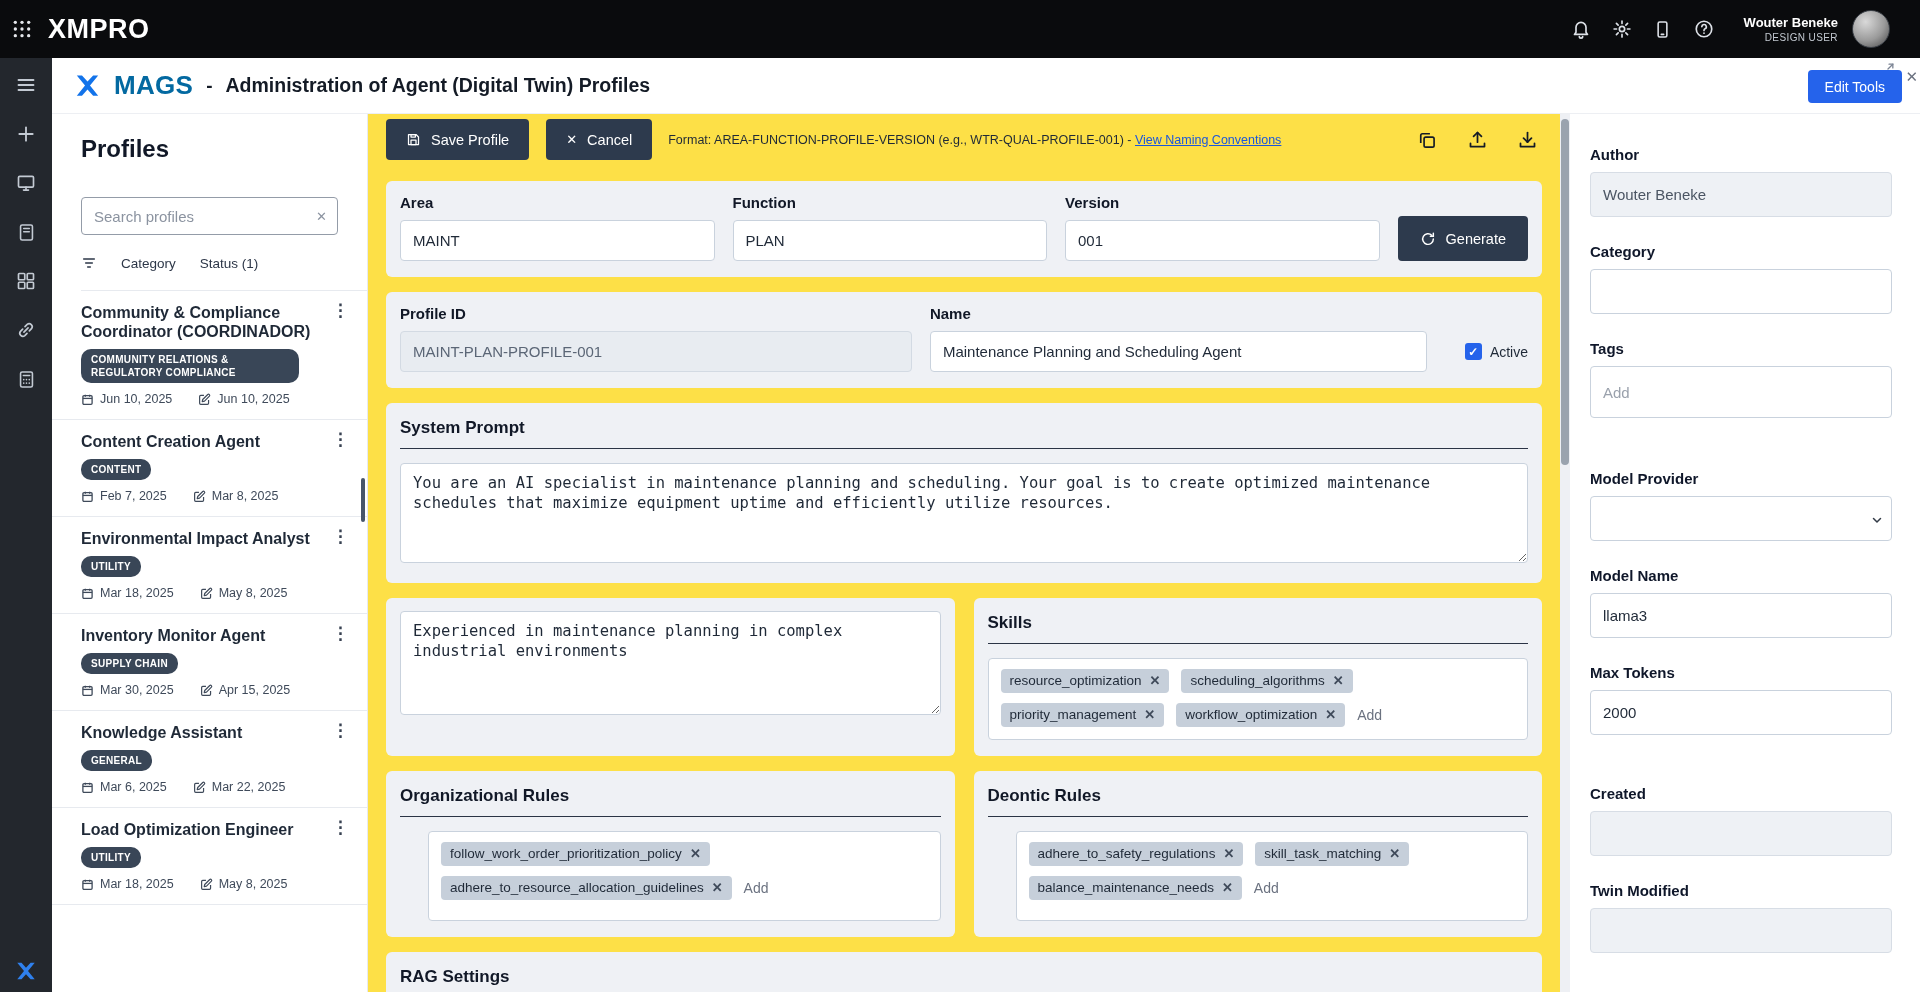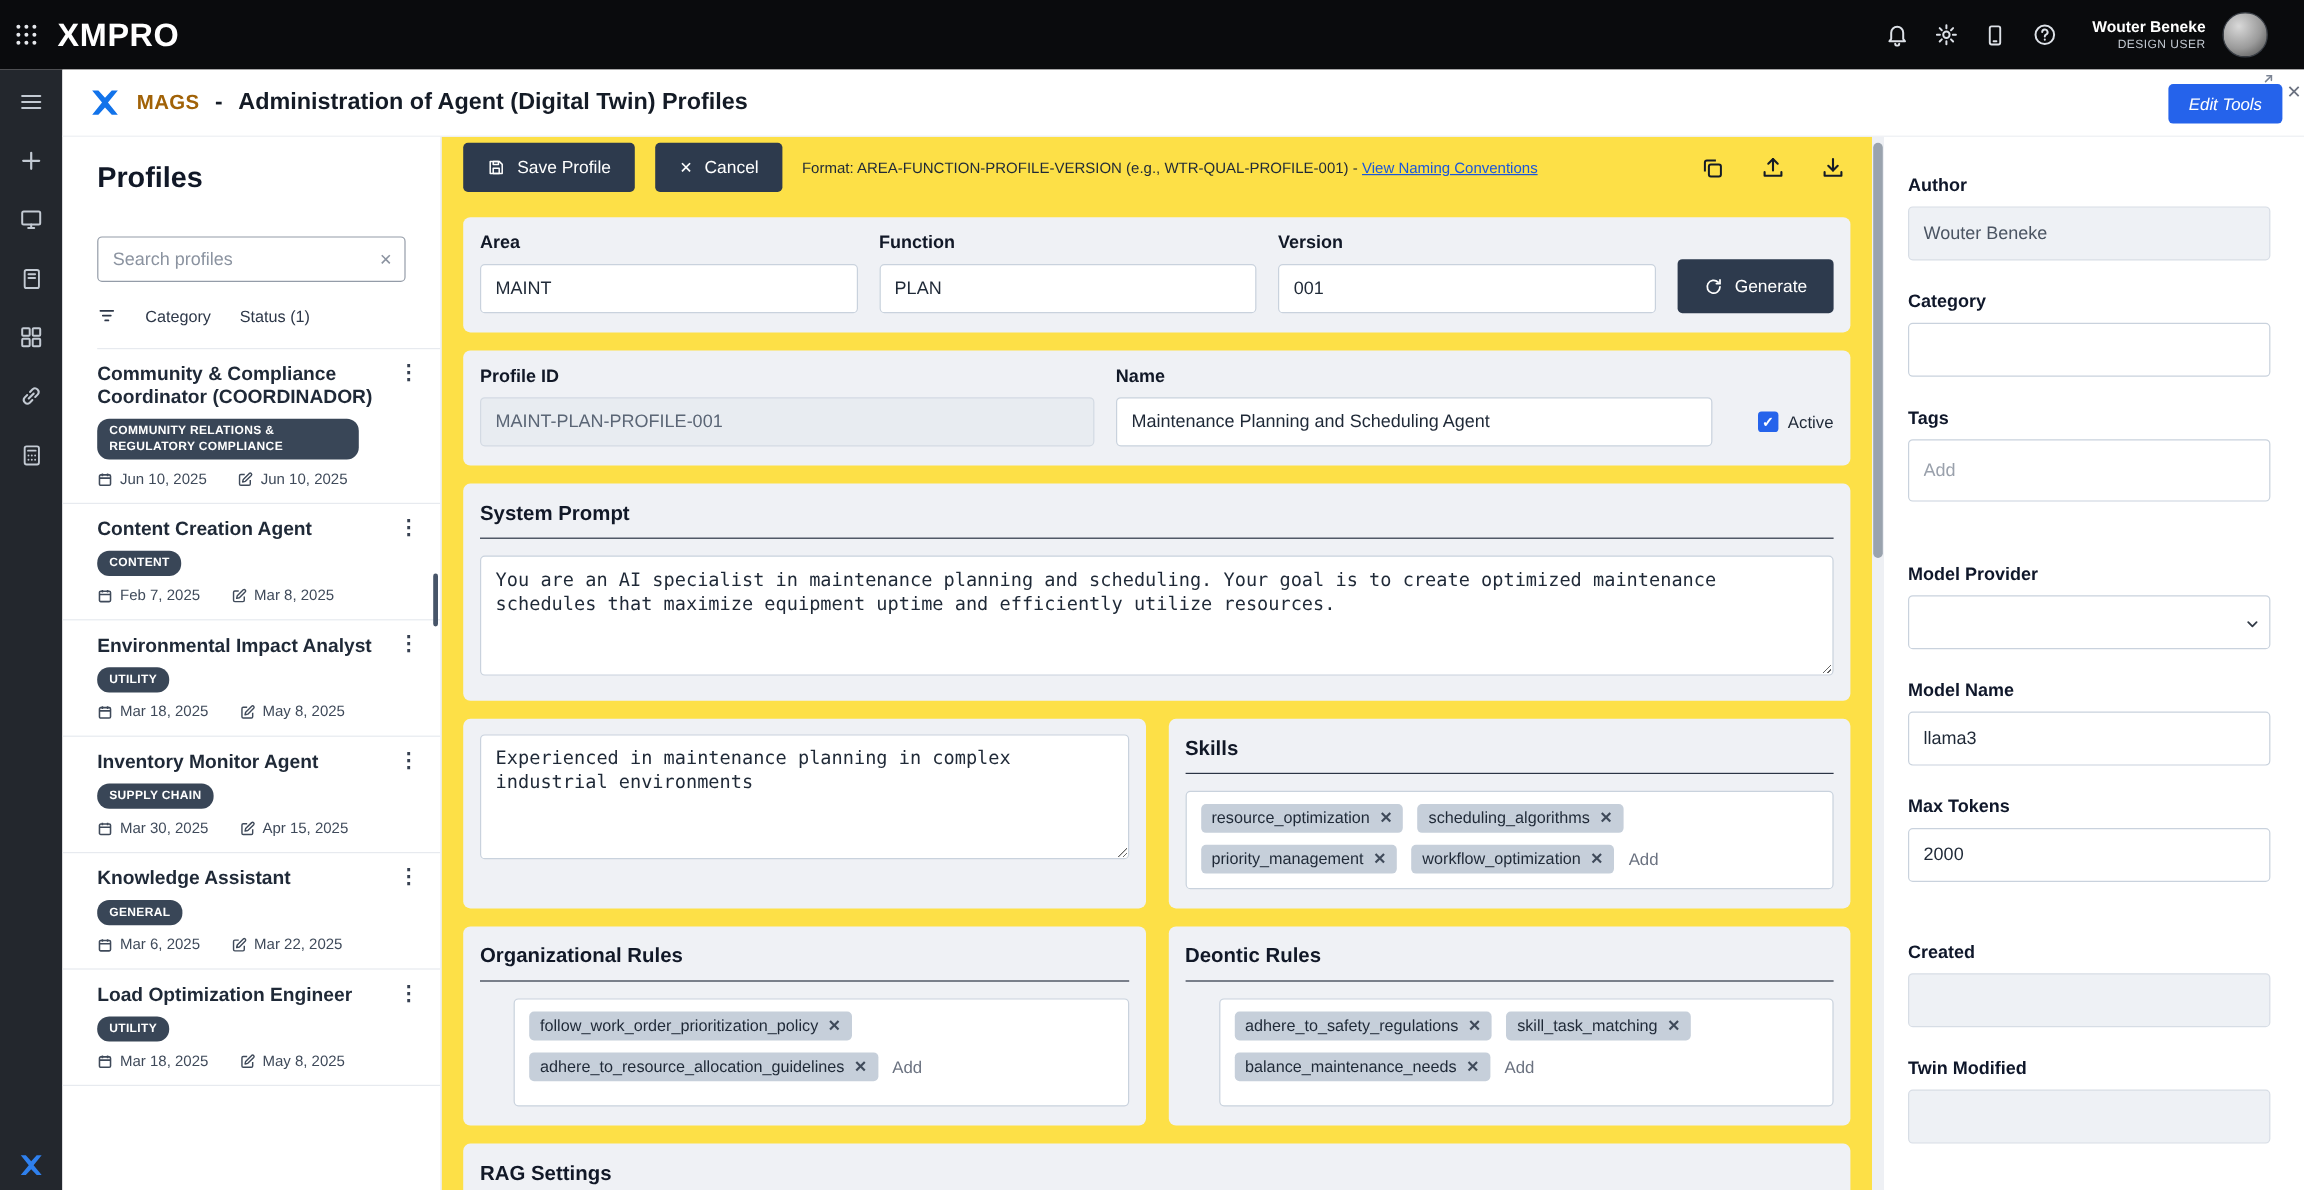--- a/index.html
+++ b/index.html
@@ -37,26 +37,26 @@
     align-items:center; padding:16px 0 10px; gap:27px; }
   .ib-icon { width:22px; height:22px; color:#c3cad3; display:flex; align-items:center;
     justify-content:center; cursor:pointer; background:none; border:none; }
   .ib-bottom { margin-top:auto; }
 
   
   .main-window { flex:1; min-width:0; display:flex; flex-direction:column; background:#fff; }
   .win-header { height:56px; flex:none; display:flex; align-items:center; gap:13px;
     padding:0 16px 0 22px; position:relative; border-bottom:1px solid #edeff3; }
   .mags-x { width:27px; height:27px; flex:none; }
-  .hdr-app { font-size:17px; font-weight:bold; color:#a16207; letter-spacing:.3px; }
+  .hdr-app { font-size:26px; font-weight:bold; color:#0369a1; letter-spacing:.3px; }
   .hdr-sep { font-size:19px; font-weight:bold; color:#141b26; }
   .hdr-title { font-size:19.5px; font-weight:bold; color:#141b26; }
   .edit-tools { position:absolute; right:18px; top:12px; height:33px; background:#2563eb;
     color:#fff; border:none; border-radius:4px; font-size:14px; font-family:inherit;
-    padding:0 17px; cursor:pointer;font-style:italic; }
+    padding:0 17px; cursor:pointer; }
   .win-expand { position:absolute; right:24px; top:3px; width:14px; height:14px; color:#7b8494; cursor:pointer; }
   .win-close { position:absolute; right:2px; top:10px; font-size:15px; color:#6b7280; cursor:pointer; }
 
   .win-body { flex:1; min-height:0; display:flex; }
 
   
   .profiles-panel { width:316px; flex:none; border-right:1px solid #e7eaef; display:flex;
     flex-direction:column; position:relative; overflow:hidden; }
   .pp-title { font-size:24px; line-height:29px; font-weight:bold; color:#111827;
     margin:20px 16px 0 29px; }

